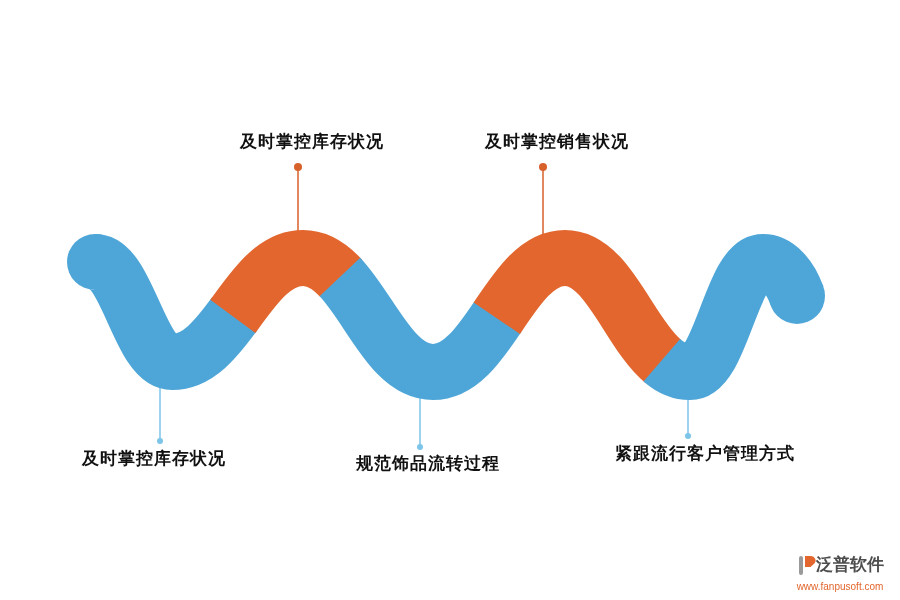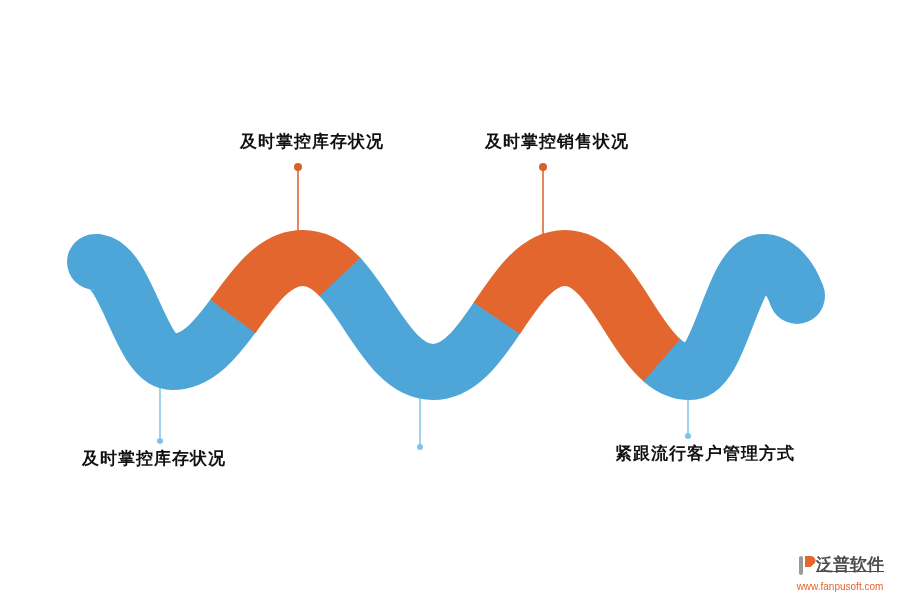--- a/index.html
+++ b/index.html
@@ -47,21 +47,20 @@
     text-align: center;
   }
   .logo-row {
     display: flex;
     align-items: center;
     justify-content: flex-end;
     gap: 0;
     font-weight: bold;
     font-size: 17px;
     color: #4D4D4D;
-    text-decoration: underline;
   }
   .logo-url {
     font-size: 10px;
     color: #E2662D;
     margin-top: 5px;
   }
 </style>
 </head>
 <body>
 
@@ -91,20 +90,21 @@
         <path d="M95,262 C127,262 140,362 172,362 C227,362 248,258 303,258 C358,258 378,372 433,372 C488,372 510,258 565,258 C618,258 637,372 690,372 C721,372 732,262 763,262 C777,262 790,276 797,296" fill="none" stroke="#E2662D" stroke-width="56" stroke-linecap="butt" stroke-dasharray="0 571.9804553222657 241.516154296875 1032.397216796875"></path>
         <path d="M95,262 C127,262 140,362 172,362 C227,362 248,258 303,258 C358,258 378,372 433,372 C488,372 510,258 565,258 C618,258 637,372 690,372 C721,372 732,262 763,262 C777,262 790,276 797,296" fill="none" stroke="#4EA6D8" stroke-width="56" stroke-linecap="butt" stroke-dasharray="0 811.4966096191407 221.90060717773434 1032.397216796875"></path>
         <circle cx="95" cy="262" r="28" fill="#4EA6D8"></circle>
         <circle cx="797" cy="296" r="28" fill="#4EA6D8"></circle>
       </g>
   </svg>
 
   <div class="label label-top-1">及时掌控库存状况</div>
   <div class="label label-top-2">及时掌控销售状况</div>
   <div class="label label-bottom-1">及时掌控库存状况</div>
+  <div class="label label-bottom-2">规范饰品流转过程</div>
   <div class="label label-bottom-3">紧跟流行客户管理方式</div>
 
   <div class="logo">
     <div class="logo-row">
       <span style="display:inline-flex;">
         <svg width="20" height="22" viewBox="0 0 20 22">
           <rect x="3" y="2" width="4" height="19" rx="2" fill="#9a9a9a"></rect>
           <path d="M9 2 h6 a4.5 4.5 0 0 1 3.4 7.5 L14.5 13 H9 Z" fill="#E2662D"></path>
         </svg>
       </span>

